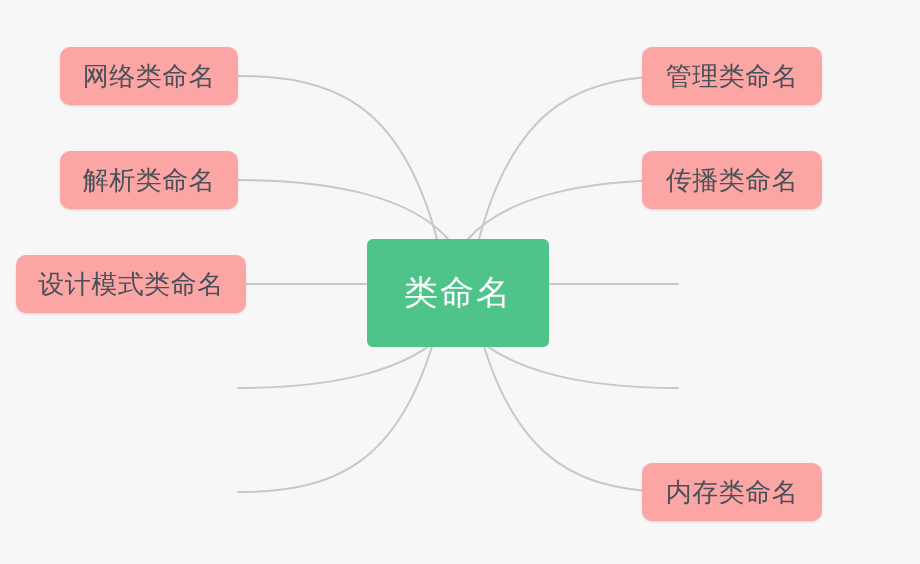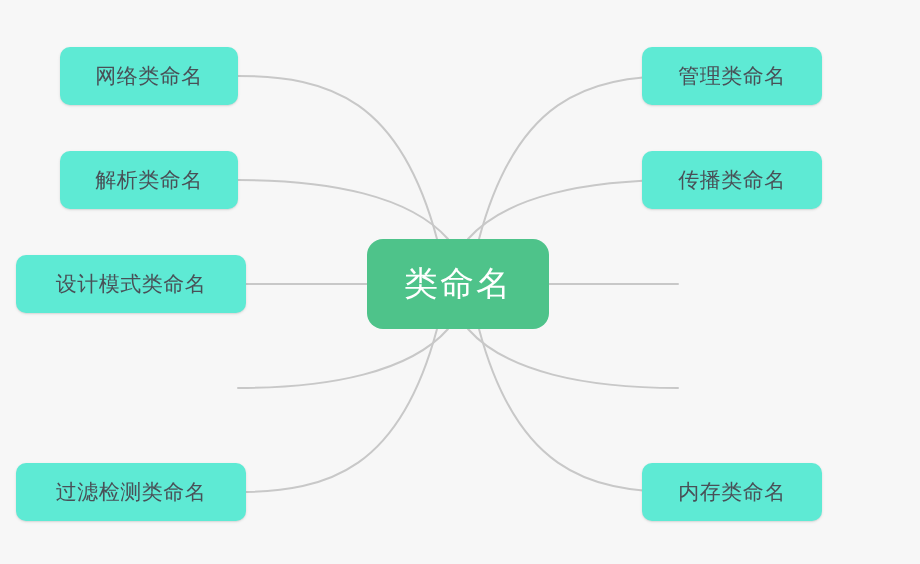--- a/index.html
+++ b/index.html
@@ -26,51 +26,51 @@
     width: 920px;
     height: 564px;
     pointer-events: none;
   }
   .node {
     position: absolute;
     box-sizing: border-box;
     display: flex;
     align-items: center;
     justify-content: center;
-    background: #5eead4;
+    background: #fca5a5;
     border-radius: 10px;
     box-shadow: 0 1px 3px rgba(0,0,0,0.10), 0 1px 1px rgba(0,0,0,0.05);
     color: #495057;
-    font-size: 21px;
+    font-size: 26px;
     letter-spacing: 0.5px;
     white-space: nowrap;
     height: 58px;
   }
   .node.left-narrow  { left: 60px;  width: 178px; }
   .node.left-wide    { left: 16px;   width: 230px; }
   .node.right-node   { left: 642px; width: 180px; }
 
   .row-1 { top: 47px;  }
   .row-2 { top: 151px; text-align: center; }
   .row-3 { top: 255px; }
   .row-4 { top: 359px; }
   .row-5 { top: 463px; }
 
   #center-node {
     position: absolute;
     left: 367px;
     top: 239px;
     width: 182px;
-    height: 90px;
+    height: 108px;
     box-sizing: border-box;
     display: flex;
     align-items: center;
     justify-content: center;
     background: #4ec38a;
-    border-radius: 16px;
+    border-radius: 6px;
     color: #ffffff;
     font-size: 34px;
     letter-spacing: 2px;
     white-space: nowrap;
   }
 </style>
 </head>
 <body>
 
 <div id="mindmap">
@@ -93,23 +93,20 @@
 
   <div class="node left-narrow row-1">
     <span>网络类命名</span>
   </div>
   <div class="node left-narrow row-2">
     <span>解析类命名</span>
   </div>
   <div class="node left-wide row-3">
     <span>设计模式类命名</span>
   </div>
-  <div class="node left-wide row-5">
-    <span>过滤检测类命名</span>
-  </div>
 
   <div class="node right-node row-1">
     <span>管理类命名</span>
   </div>
   <div class="node right-node row-2">
     <span>传播类命名</span>
   </div>
   <div class="node right-node row-5">
     <span>内存类命名</span>
   </div>

